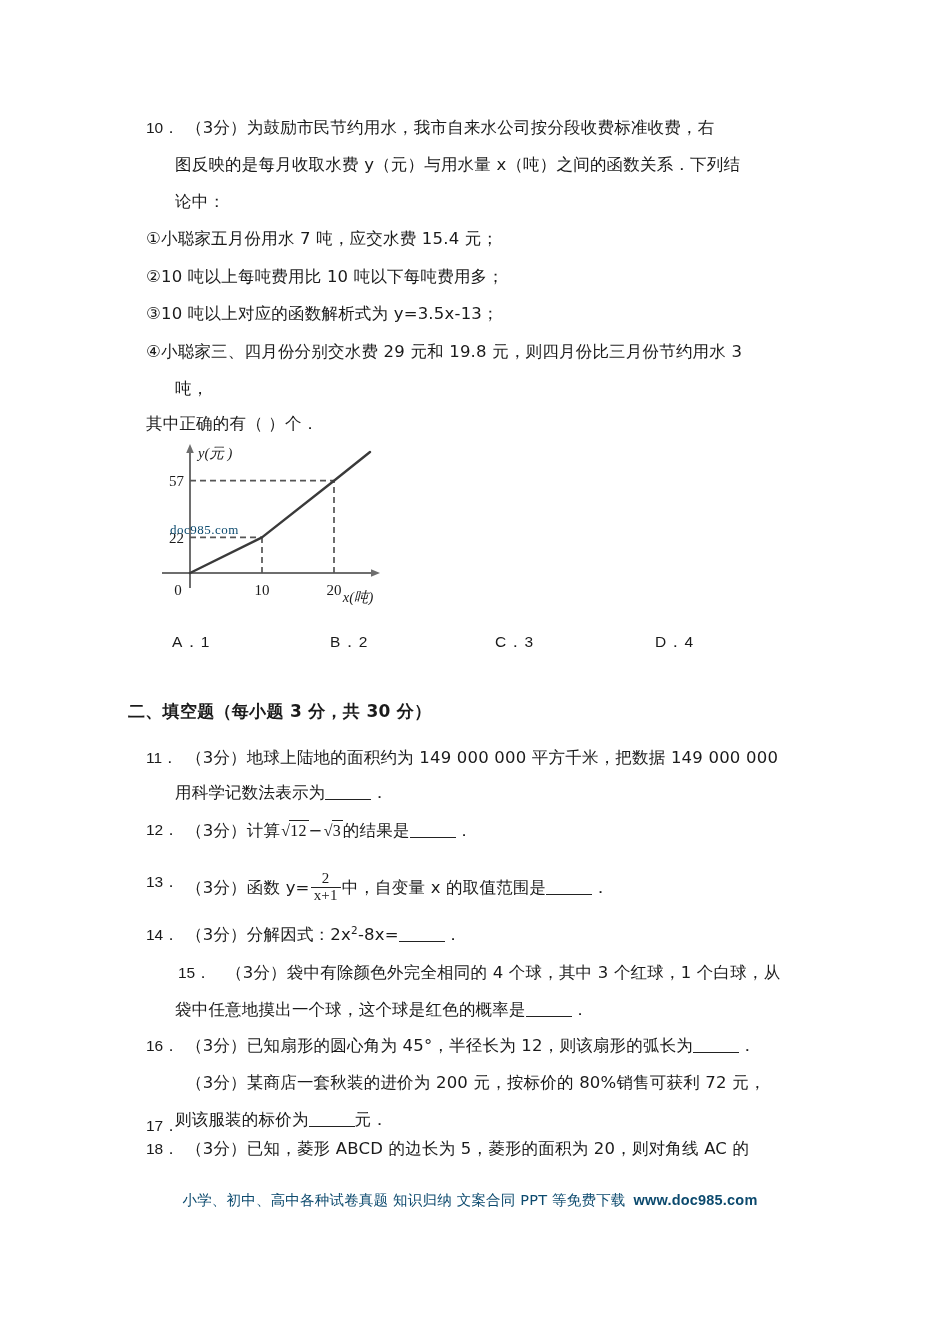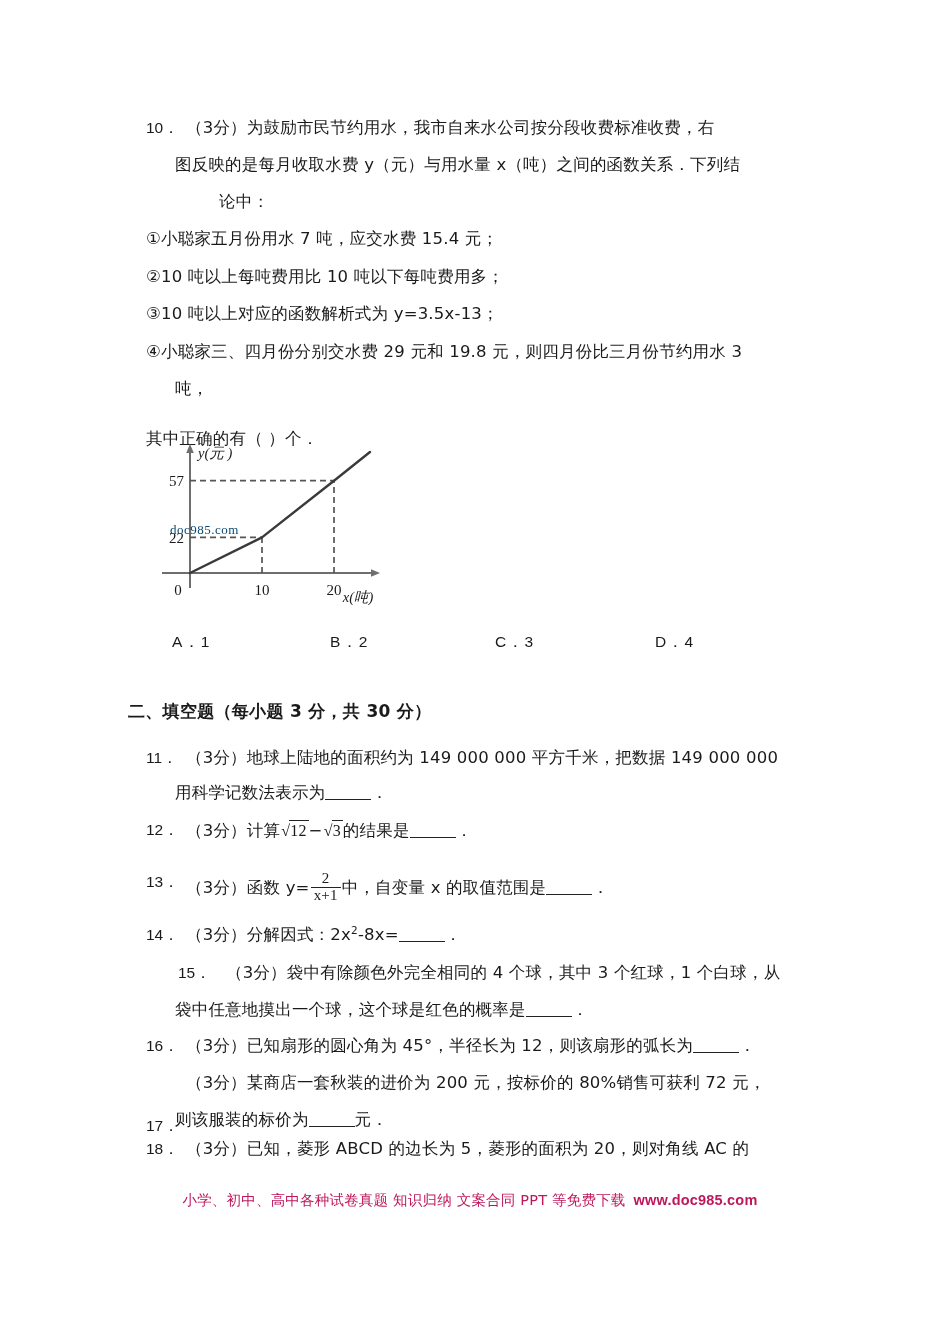--- a/index.html
+++ b/index.html
@@ -126,47 +126,47 @@
 
   
   #footer {
     position: absolute;
     left: 16px;
     right: 0;
     top: 1191px;
     text-align: center;
     font-family: "DejaVu Sans", "Liberation Sans", sans-serif;
     font-size: 14.5px;
-    color: #be185d;
+    color: #0c4a6e;
     letter-spacing: 0.2px;
     white-space: nowrap;
   }
   #footer .url {
     font-family: "Liberation Sans", "DejaVu Sans", sans-serif;
     font-weight: bold;
     margin-left: 8px;
   }
 </style>
 </head>
 <body>
 
 <div id="page">
 
   <div class="qnum" style="left:146px; top:118px;">10．</div>
   <div class="q-line cn" style="left:186px; top:118px;">
     <span>（3分）</span><span>为鼓励市民节约用水，我市自来水公司按分段收费标准收费，右</span>
   </div>
   <div class="q-line cn" style="left:175px; top:155px;">图反映的是每月收取水费 y（元）与用水量 x（吨）之间的函数关系．下列结</div>
-  <div class="q-line cn" style="left:175px; top:192px;margin-left:44px;">论中：</div>
+  <div class="q-line cn" style="left:175px; top:192px;">论中：</div>
   <div class="q-line cn" style="left:146px; top:229px;">①小聪家五月份用水 7 吨，应交水费 15.4 元；</div>
   <div class="q-line cn" style="left:146px; top:267px;">②10 吨以上每吨费用比 10 吨以下每吨费用多；</div>
   <div class="q-line cn" style="left:146px; top:304px;">③10 吨以上对应的函数解析式为 y=3.5x‑13；</div>
   <div class="q-line cn" style="left:146px; top:342px;">④小聪家三、四月份分别交水费 29 元和 19.8 元，则四月份比三月份节约用水 3</div>
   <div class="q-line cn" style="left:175px; top:379px;">吨，</div>
-  <div class="q-line cn" style="left:146px; top:414px;margin-top:15px;">其中正确的有（    ）个．</div>
+  <div class="q-line cn" style="left:146px; top:414px;">其中正确的有（    ）个．</div>
 
   <div id="chart-wrap">
     <svg width="270" height="165" viewBox="0 0 270 165">
 
       <line x1="32" y1="148" x2="32" y2="10" stroke="#6e6e6e" stroke-width="2"></line>
       <polygon points="32,4 28.2,13 35.8,13" fill="#6e6e6e"></polygon>
 
       <line x1="4" y1="133" x2="215" y2="133" stroke="#6e6e6e" stroke-width="2"></line>
       <polygon points="222,133 213,129.2 213,136.8" fill="#6e6e6e"></polygon>
 

